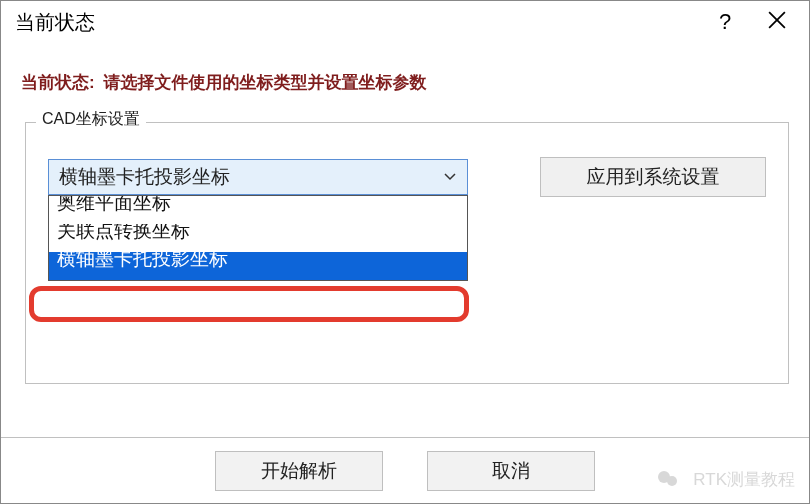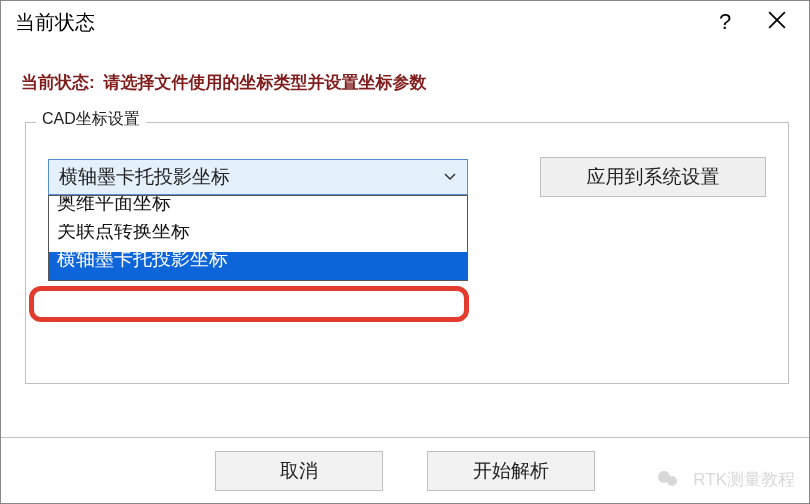--- a/index.html
+++ b/index.html
@@ -208,22 +208,22 @@
           </div>
       </div>
     </div>
     <button class="apply-btn">应用到系统设置</button>
   </div>
 </div>
 
 <div class="highlight-ring"></div>
 
 <div class="bottom-bar">
+  <button class="btn">开始解析</button>
   <button class="btn">取消</button>
-  <button class="btn">开始解析</button>
 </div>
 
 <div class="watermark">
   <span class="wm-icon">
     <svg viewBox="0 0 24 24" fill="#d8d8d8">
         <circle cx="8" cy="10" r="6"></circle>
         <circle cx="16" cy="14" r="5"></circle>
       </svg>
   </span>
   <span>RTK测量教程</span>

